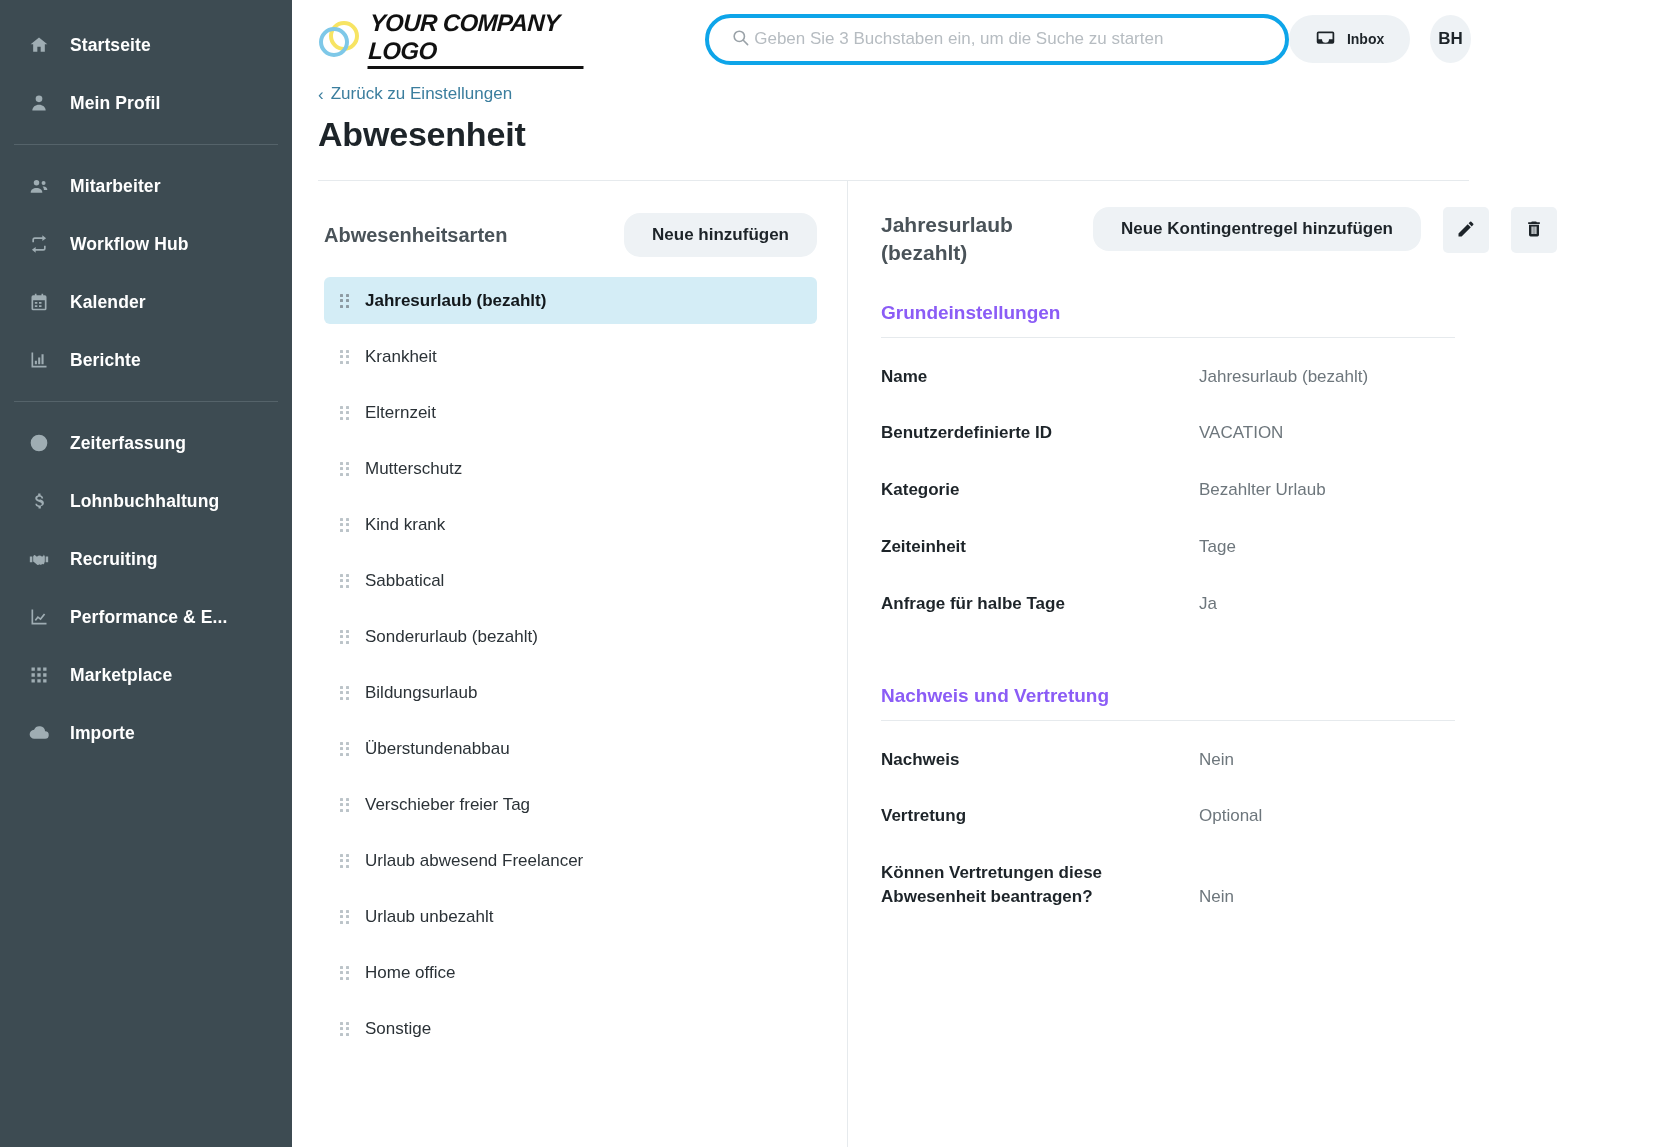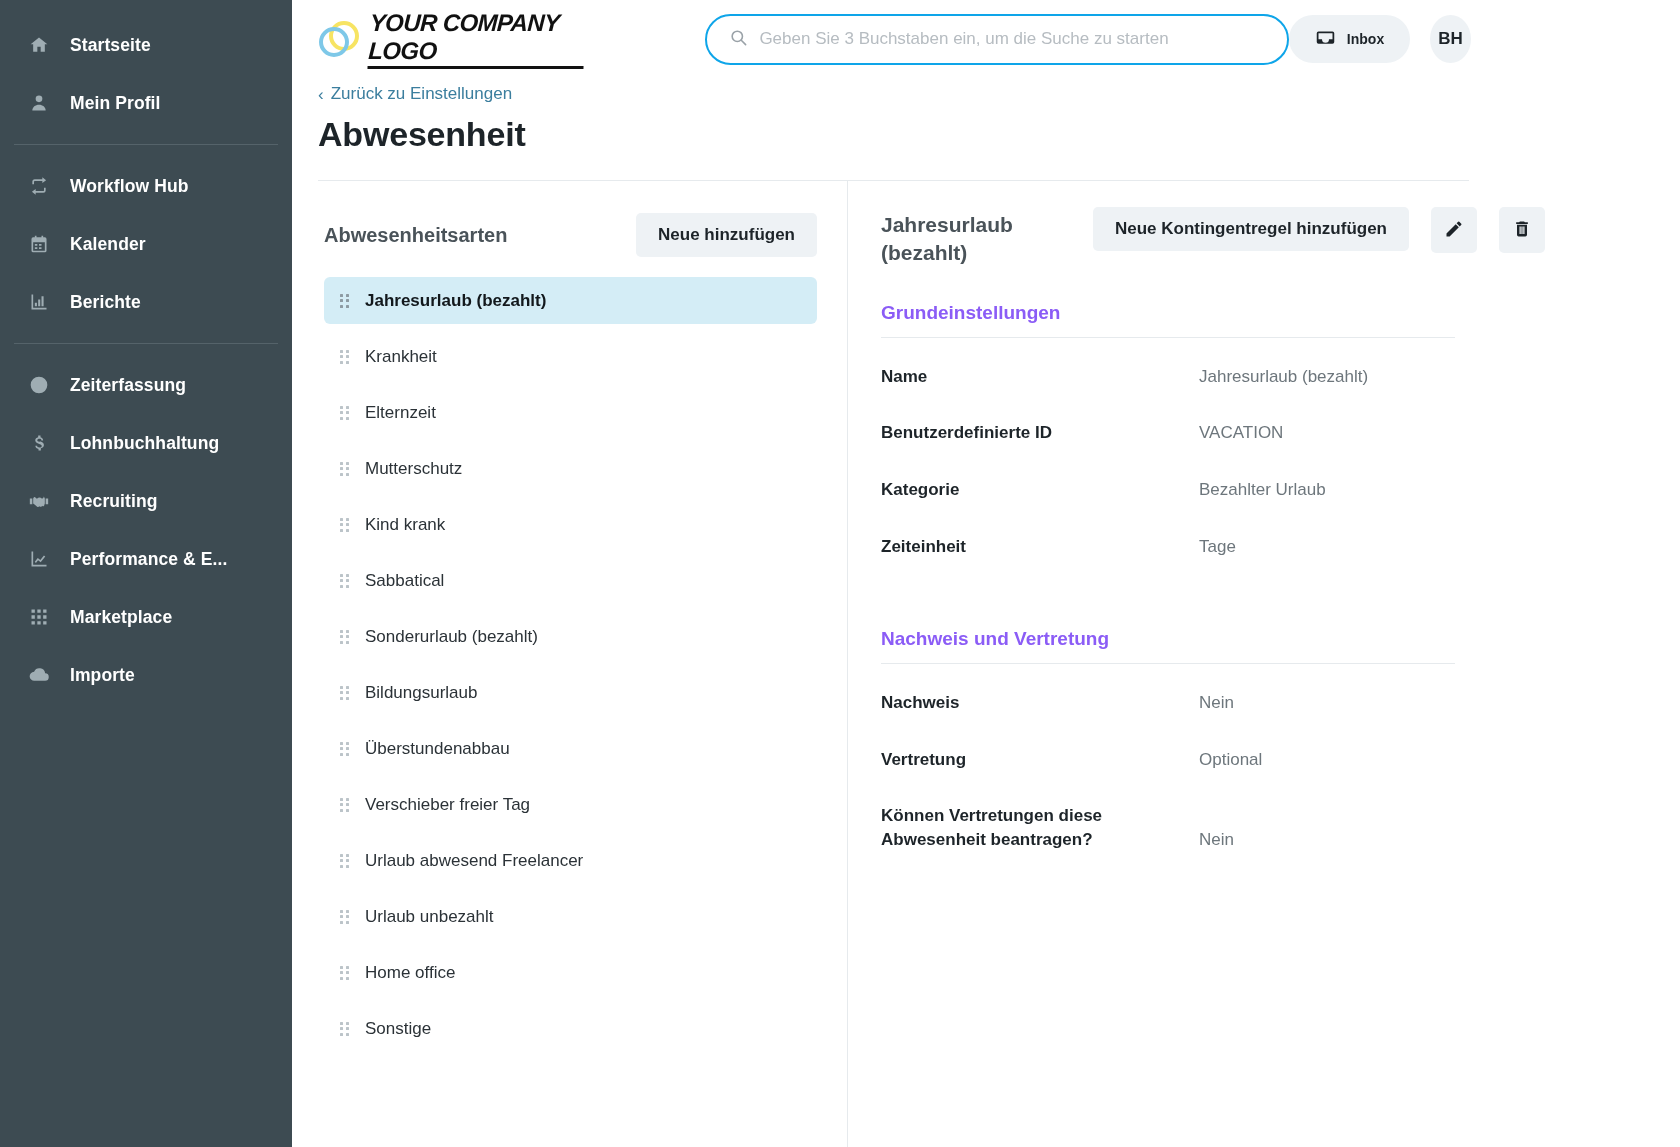--- a/index.html
+++ b/index.html
@@ -77,25 +77,25 @@
     font-family: "Liberation Sans", sans-serif;
     font-size: 24px; font-weight: 700; font-style: italic;
     letter-spacing: -.6px;
     color: #111; border-bottom: 3px solid #111;
     padding-bottom: 1px;
     transform: skewX(-3deg);
   }
   .search-wrap {
     margin-left: 120px;
     width: 678px; height: 51px;
-    border: 2px solid #0ea5e9;
+    border: 4px solid #0ea5e9;
     border-radius: 26px;
     display: flex; align-items: center;
     padding: 0 22px;
-    gap: 11px;
+    gap: 4px;
     background: #fff;
   }
   .search-wrap svg { width: 19px; height: 19px; stroke: #9aa2a8; fill: none; stroke-width: 2; }
   .search-input {
     border: 0; outline: 0; background: transparent;
     font-family: "Liberation Sans", sans-serif;
     font-size: 17px; color: #333;
     width: 100%;
   }
   .search-input::placeholder { color: #b6bcc1; }
@@ -144,22 +144,22 @@
   }
   .col-right { flex: 1 1 auto; padding: 26px 40px 0 33px; min-width: 0; }
 
   .list-head {
     display: flex; align-items: center; justify-content: space-between;
     margin-bottom: 20px;
     gap: 16px;
   }
   .list-head h2 { font-size: 20px; font-weight: 700; color: #4a5359; }
   .btn-soft {
-    background: #eef2f5; border: 0; border-radius: 5px;
-    height: 44px; padding: 0 22px;
+    background: #eef2f5; border: 0; border-radius: 16px;
+    height: 44px; padding: 0 28px;
     font-family: "Liberation Sans", sans-serif;
     font-size: 17px; font-weight: 700; color: #1d2429;
     cursor: pointer; white-space: nowrap;
   }
 
   .type-item {
     display: flex; align-items: center; gap: 15px;
     height: 47px; padding: 0 16px;
     border-radius: 6px; cursor: pointer;
     margin-bottom: 9px;
@@ -237,20 +237,31 @@
       <div class="nav-item">
         <span class="nav-icon">
           <svg viewBox="0 0 24 24">
             <circle cx="12" cy="7" r="4"></circle>
             <path d="M4 21c0-4.4 3.6-7 8-7s8 2.6 8 7H4z"></path>
           </svg>
         </span>
         <span class="nav-label">Mein Profil</span>
       </div>
       <div class="nav-divider"></div>
+      <div class="nav-item">
+        <span class="nav-icon">
+          <svg viewBox="0 0 24 24">
+            <circle cx="9" cy="8" r="3.3"></circle>
+            <circle cx="17.5" cy="8.5" r="2.4"></circle>
+            <path d="M2 20c0-3.6 3.1-5.6 7-5.6s7 2 7 5.6H2z"></path>
+            <path d="M17.5 12.6c2.6 0 4.5 1.5 4.5 4.2h-4.1c0-1.7-.6-3.1-1.6-4.1.4-.1.8-.1 1.2-.1z"></path>
+          </svg>
+        </span>
+        <span class="nav-label">Mitarbeiter</span>
+      </div>
       <div class="nav-item">
         <span class="nav-icon">
           <svg viewBox="0 0 24 24">
             <path d="M4 7a3 3 0 0 1 3-3h9V1.5L20.5 5 16 8.5V6H7a1 1 0 0 0-1 1v3H4V7zm16 10a3 3 0 0 1-3 3H8v2.5L3.5 19 8 15.5V18h9a1 1 0 0 0 1-1v-3h2v3z"></path>
           </svg>
         </span>
         <span class="nav-label">Workflow Hub</span>
       </div>
       <div class="nav-item">
         <span class="nav-icon">
@@ -559,20 +570,24 @@
                 <div class="field-value">VACATION</div>
               </div>
               <div class="field">
                 <div class="field-label">Kategorie</div>
                 <div class="field-value">Bezahlter Urlaub</div>
               </div>
               <div class="field">
                 <div class="field-label">Zeiteinheit</div>
                 <div class="field-value">Tage</div>
               </div>
+              <div class="field">
+                <div class="field-label">Anfrage für halbe Tage</div>
+                <div class="field-value">Ja</div>
+              </div>
             </div>
             <div class="section">
               <div class="section-title">Nachweis und Vertretung</div>
               <div class="field">
                 <div class="field-label">Nachweis</div>
                 <div class="field-value">Nein</div>
               </div>
               <div class="field">
                 <div class="field-label">Vertretung</div>
                 <div class="field-value">Optional</div>

